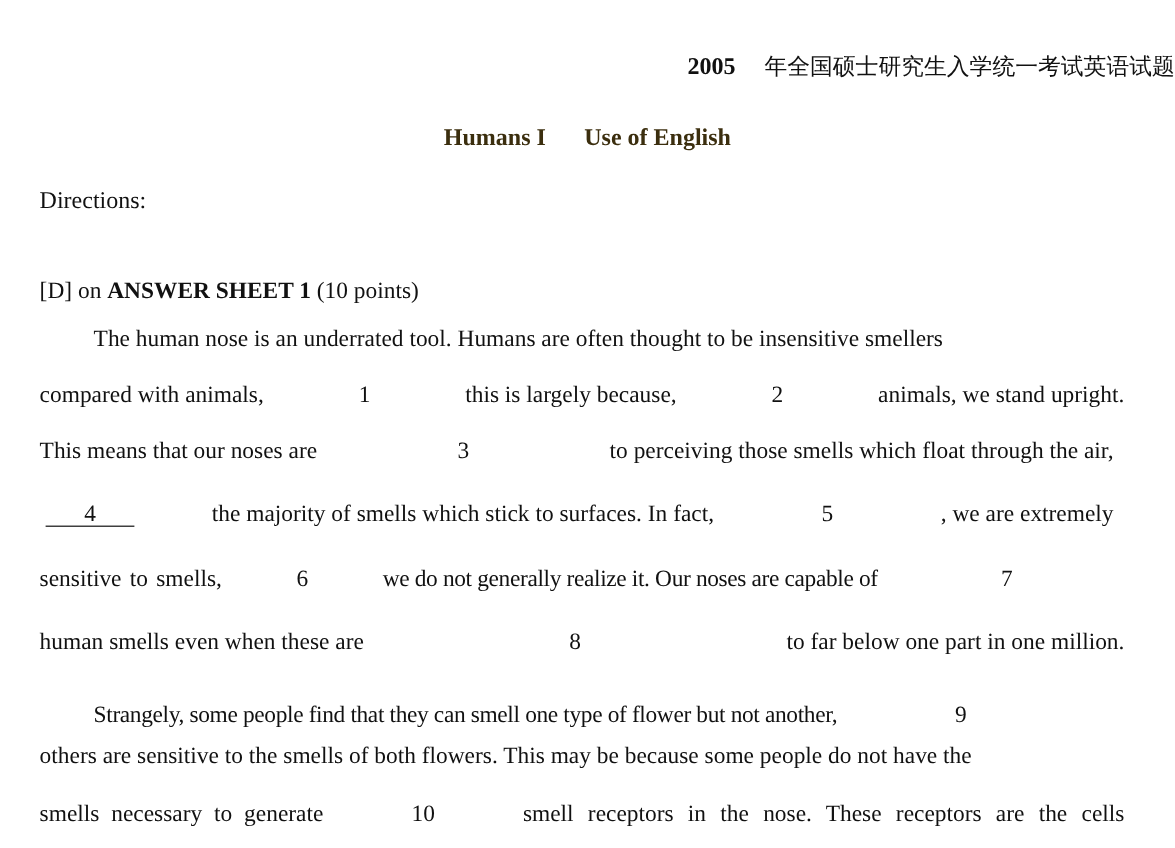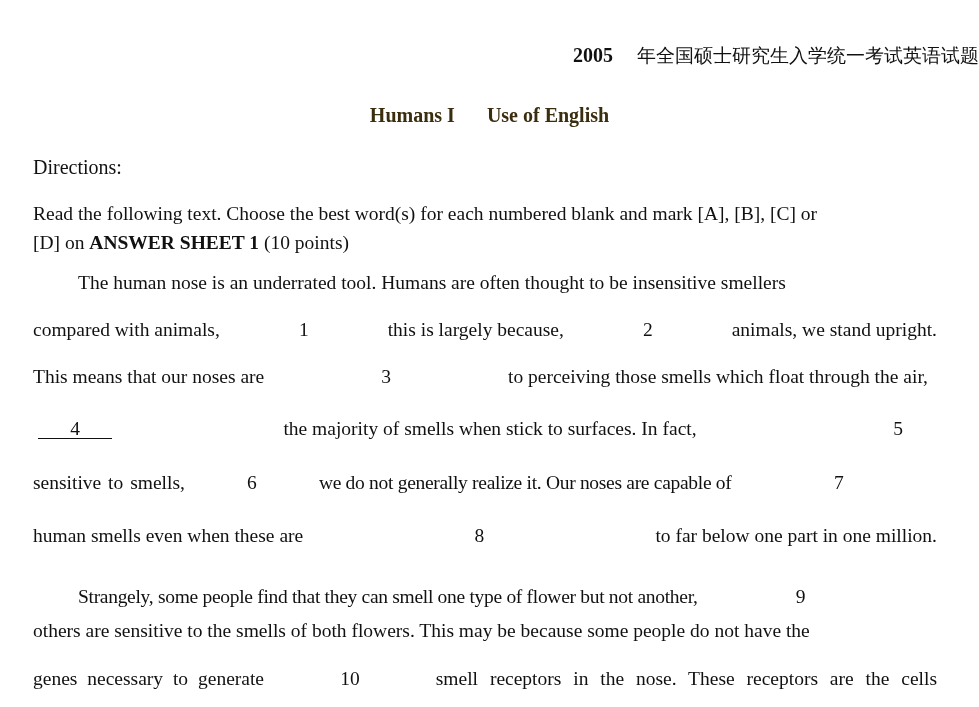--- a/index.html
+++ b/index.html
@@ -86,21 +86,21 @@
     <span class="year">2005</span><span class="cn">年全国硕士研究生入学统一考试英语试题</span>
   </div>
 
   <div class="section">
     <span>Humans I</span><span class="gap"></span><span>Use of English</span>
   </div>
 
   <div class="directions">Directions:</div>
 
   <div class="instr">
-    <span>Read the following text. Choose the best word(s) for each numbered blank and mark [A], [B], [C] or</span><br>
+    <br>
     <span>[D] on </span><b>ANSWER SHEET 1</b><span> (10 points)</span>
   </div>
 
   <div class="line" style="top:272px; left:78px; width:859px;">
     <span>The human nose is an underrated tool. Humans are often thought to be insensitive smellers</span>
   </div>
 
   <div class="line" style="top:319px;">
     <span>compared with animals,</span>
     <span class="blank" style="width:60px;">1</span>
@@ -110,22 +110,23 @@
   </div>
 
   <div class="line" style="top:366px; width:895px;">
     <span>This means that our noses are</span>
     <span class="blank" style="width:60px;">3</span>
     <span>to perceiving those smells which float through the air,</span>
   </div>
 
   <div class="line" style="top:418px; width:895px;">
     <span class="blank-u" style="width:74px; margin-left:5px;">4</span>
-    <span>the majority of smells when stick to surfaces. In fact,</span>
+    <span>the majority of smells which stick to surfaces. In fact,</span>
     <span class="blank" style="width:60px;">5</span>
+    <span>, we are extremely</span>
   </div>
 
   <div class="line left" style="top:472px;justify-content:space-between;">
     <span style="word-spacing:2px;">sensitive to smells,</span>
     <span class="blank" style="width:115px;">6</span>
     <span style="letter-spacing:-0.3px;">we do not generally realize it. Our noses are capable of</span>
     <span class="blank" style="width:196px;">7</span>
   </div>
 
   <div class="line left" style="top:525px;justify-content:space-between;">
@@ -137,18 +138,18 @@
   <div class="line left" style="top:586px; left:78px; width:859px;">
     <span style="letter-spacing:-0.3px;">Strangely, some people find that they can smell one type of flower but not another,</span>
     <span class="blank" style="width:206px;">9</span>
   </div>
 
   <div class="line" style="top:620px;">
     <span>others are sensitive to the smells of both flowers. This may be because some people do not have the</span>
   </div>
 
   <div class="line" style="top:668px;">
-    <span style="word-spacing:5px;">genes necessary to generate</span>
+    <span style="word-spacing:5px;">smells necessary to generate</span>
     <span class="blank" style="width:70px;">10</span>
     <span style="word-spacing:7px;">smell receptors in the nose. These receptors are the cells</span>
   </div>
 
 </div>
 
 </body></html>

